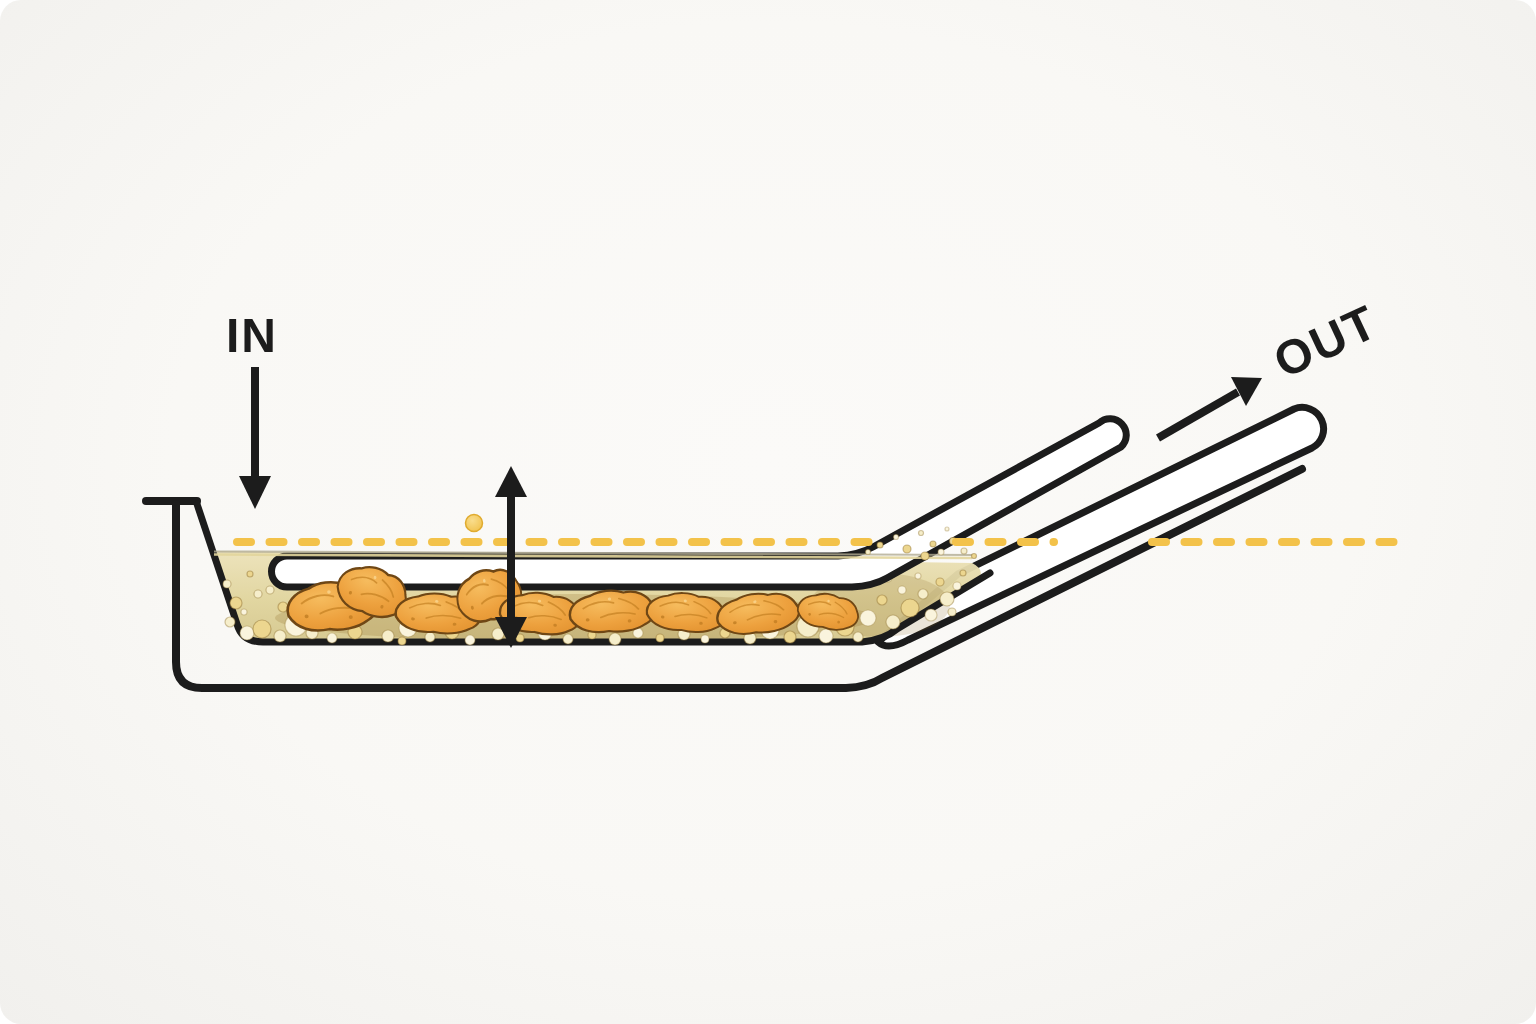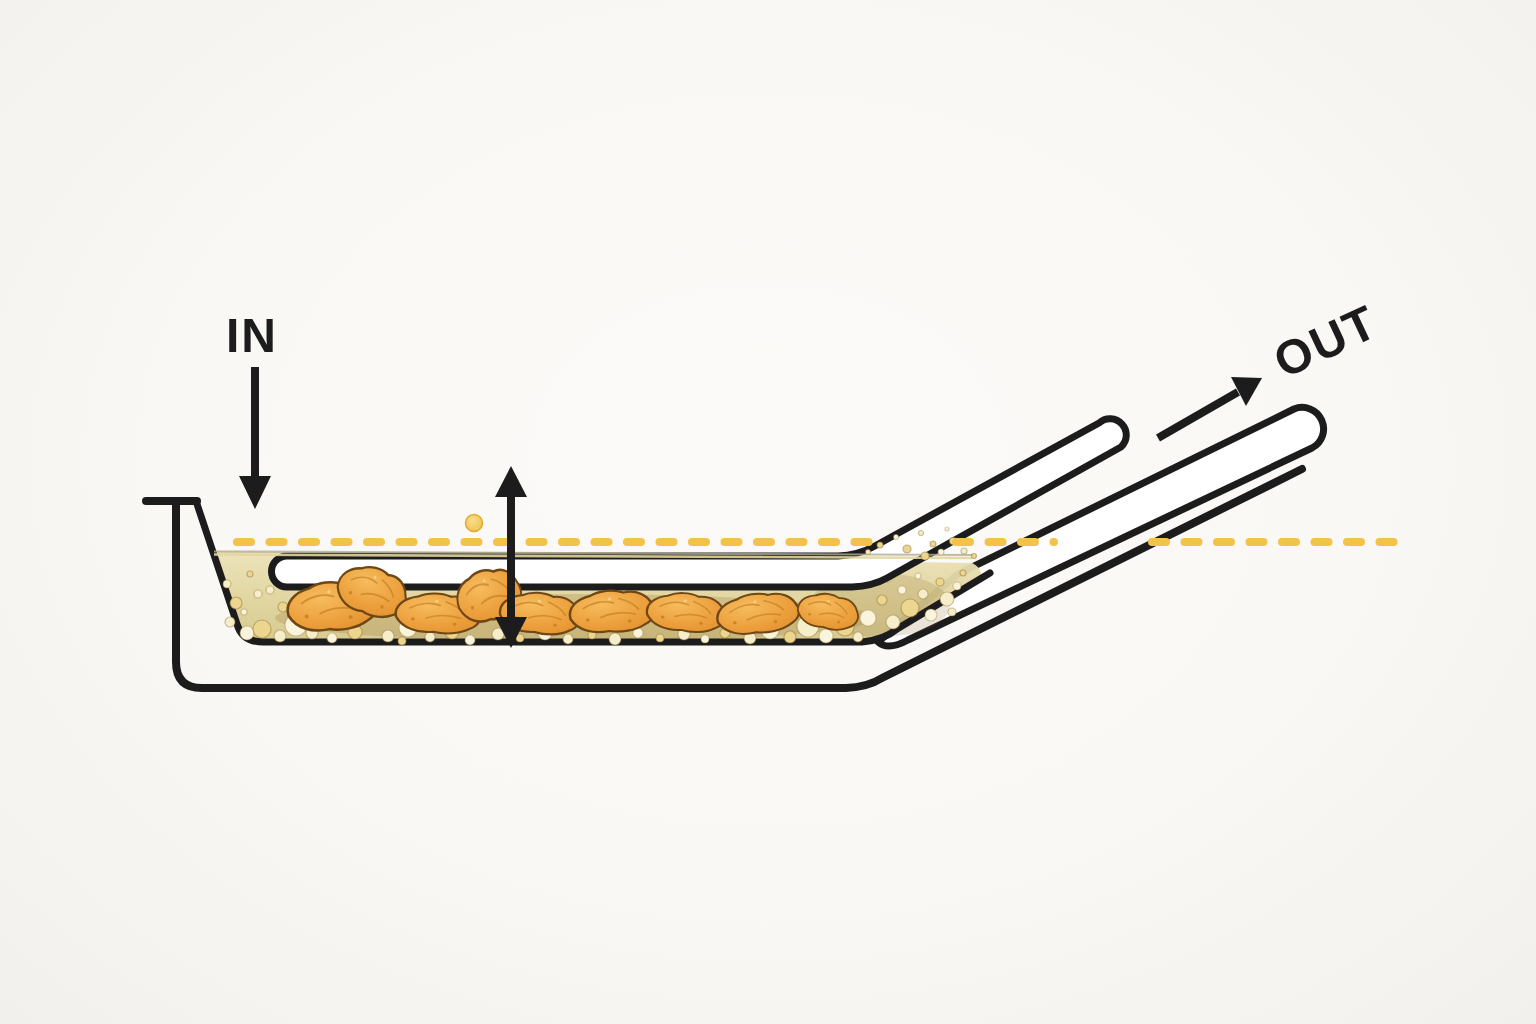--- a/index.html
+++ b/index.html
@@ -1,19 +1,20 @@
 <!DOCTYPE html>
 <html><head>
 <meta charset="utf-8">
 <style>
   html,body{margin:0;padding:0;}
   .stage{
     position:relative;width:1536px;height:1024px;overflow:hidden;
     background:radial-gradient(ellipse at 50% 45%, #fbfaf8 0%, #f9f8f5 55%, #f1f0ed 100%);
     font-family:"Liberation Sans", sans-serif;
+    border-radius:21px;
   }
   svg{position:absolute;left:0;top:0;}
   .lbl{font-family:"Liberation Sans", sans-serif;font-weight:bold;fill:#1c1c1c;}
   .b1{fill:#f6eecb;stroke:rgba(150,125,60,.45);stroke-width:1.2;}
   .b2{fill:#ecd68f;stroke:rgba(150,120,55,.5);stroke-width:1.2;}
   .b3{fill:#faf4dd;stroke:rgba(160,135,70,.4);stroke-width:1.2;}
 </style>
 </head>
 <body>
 

